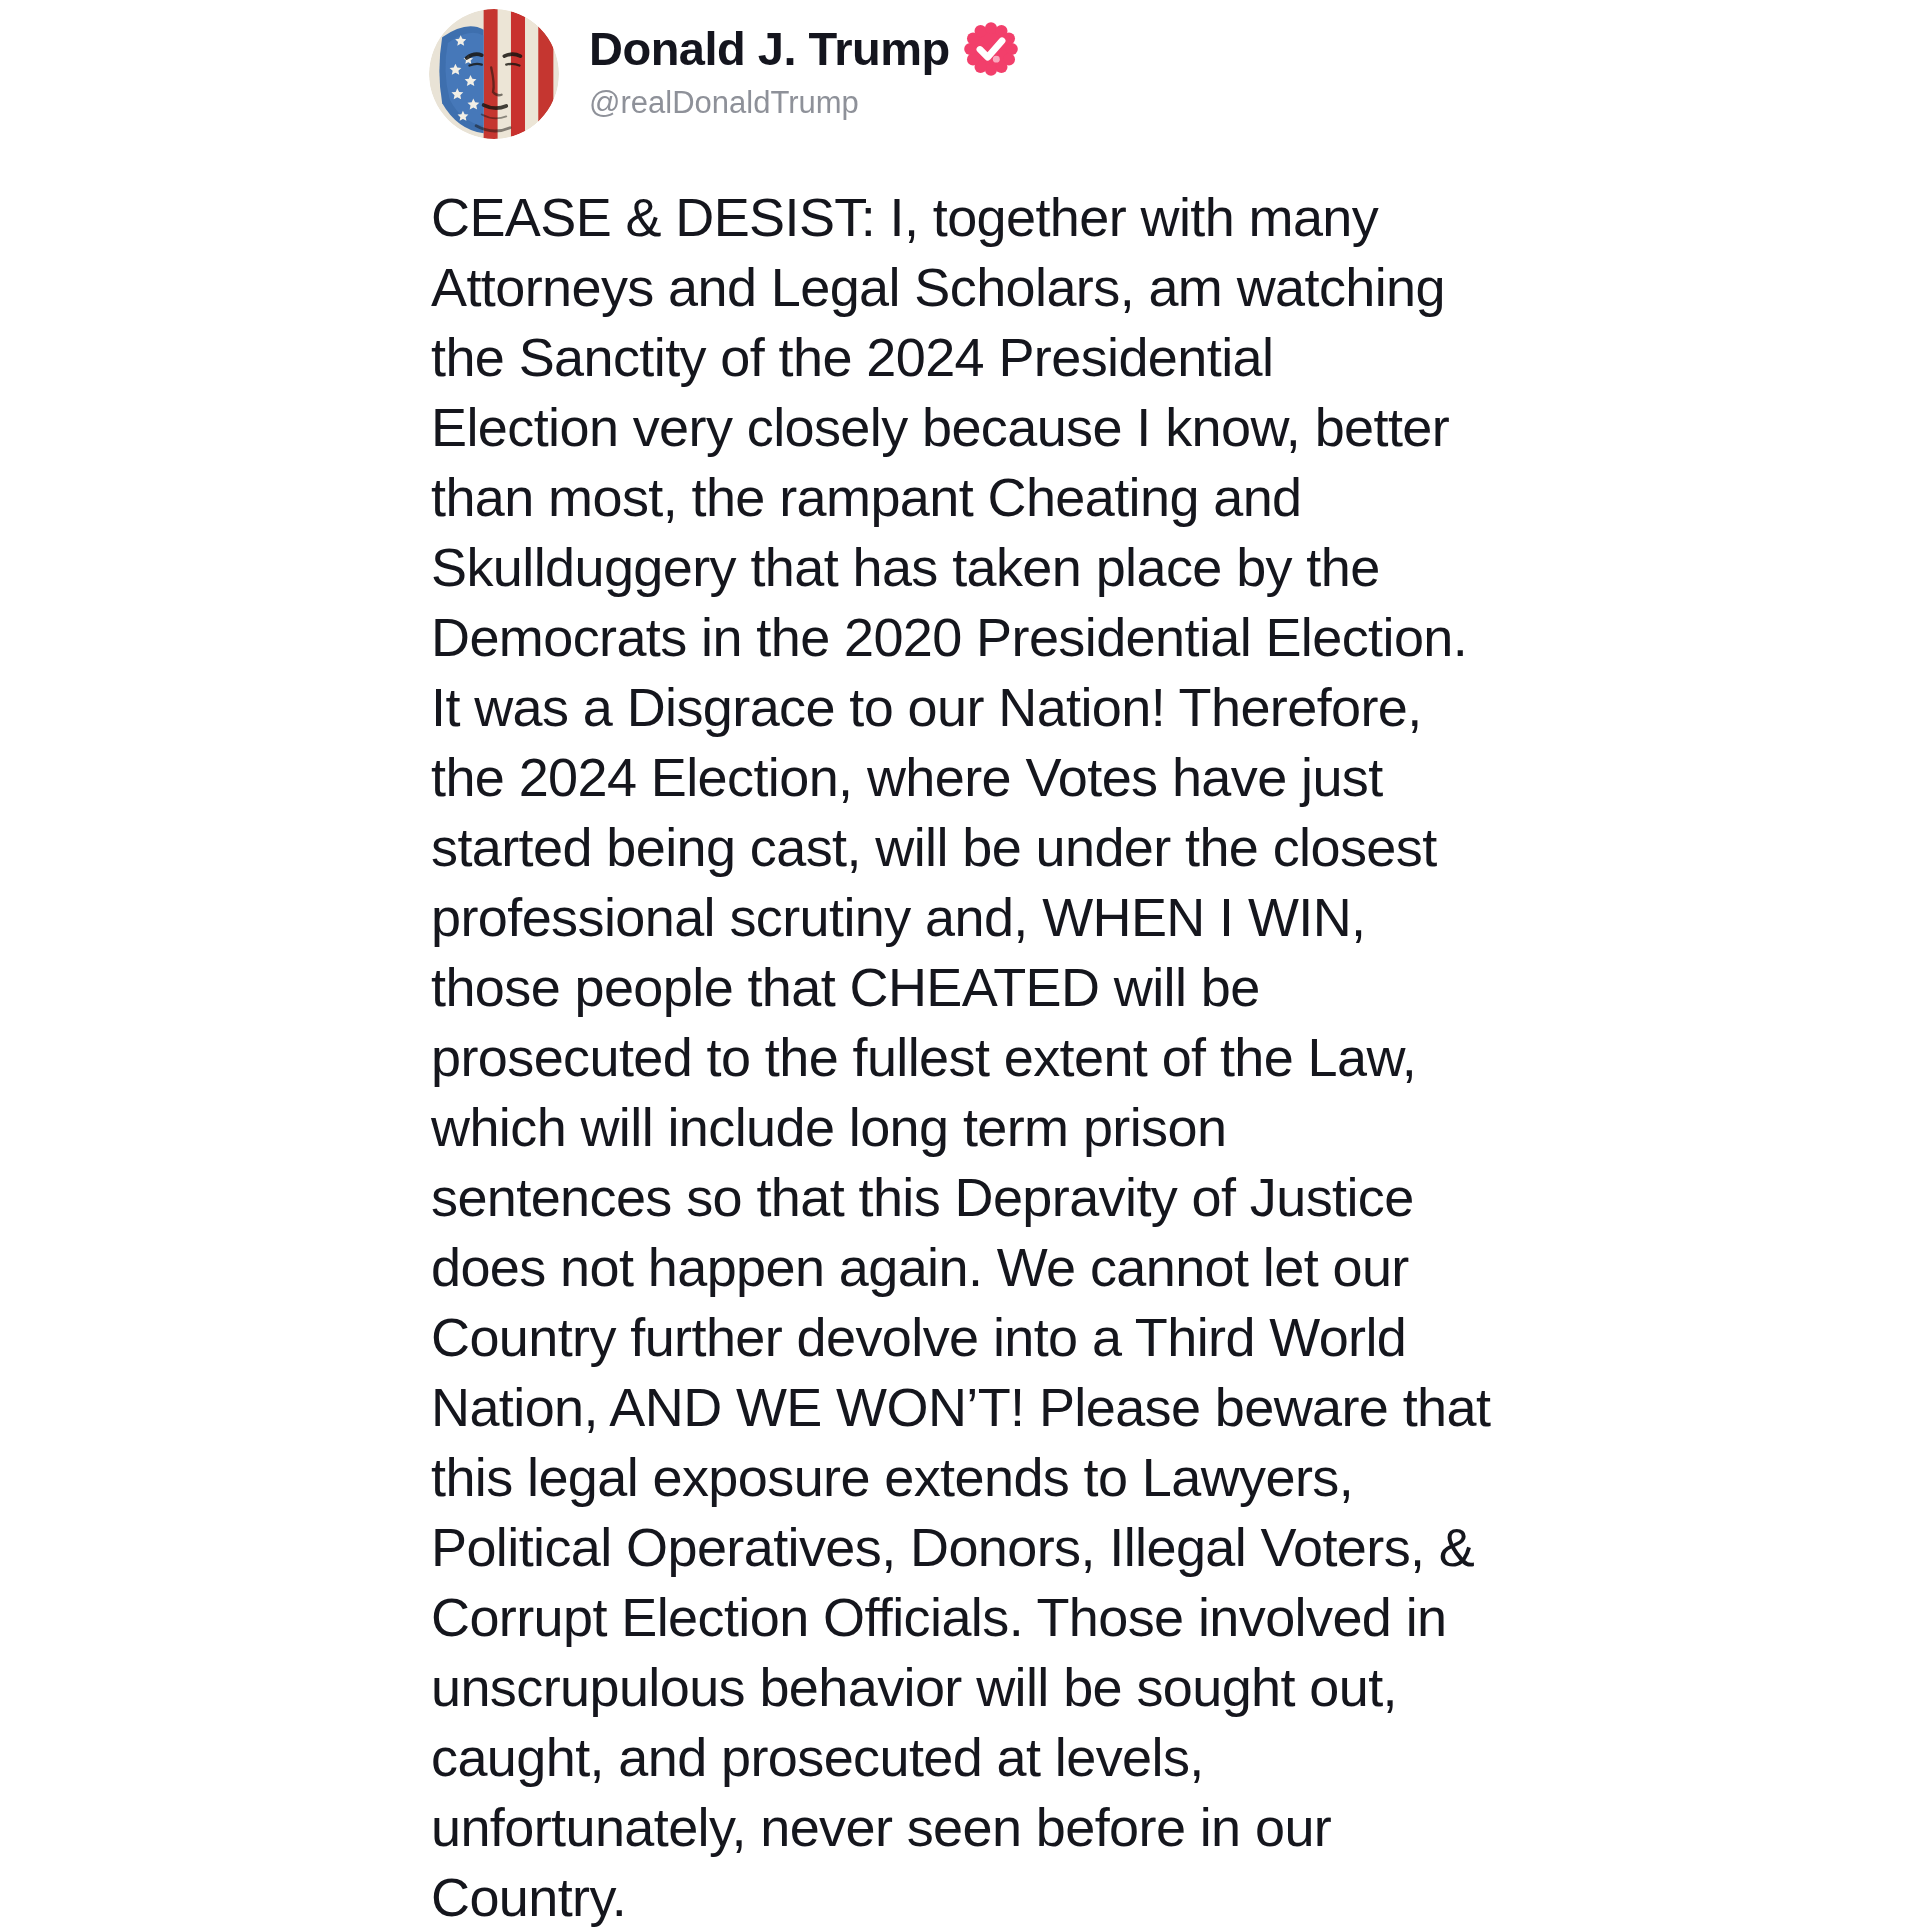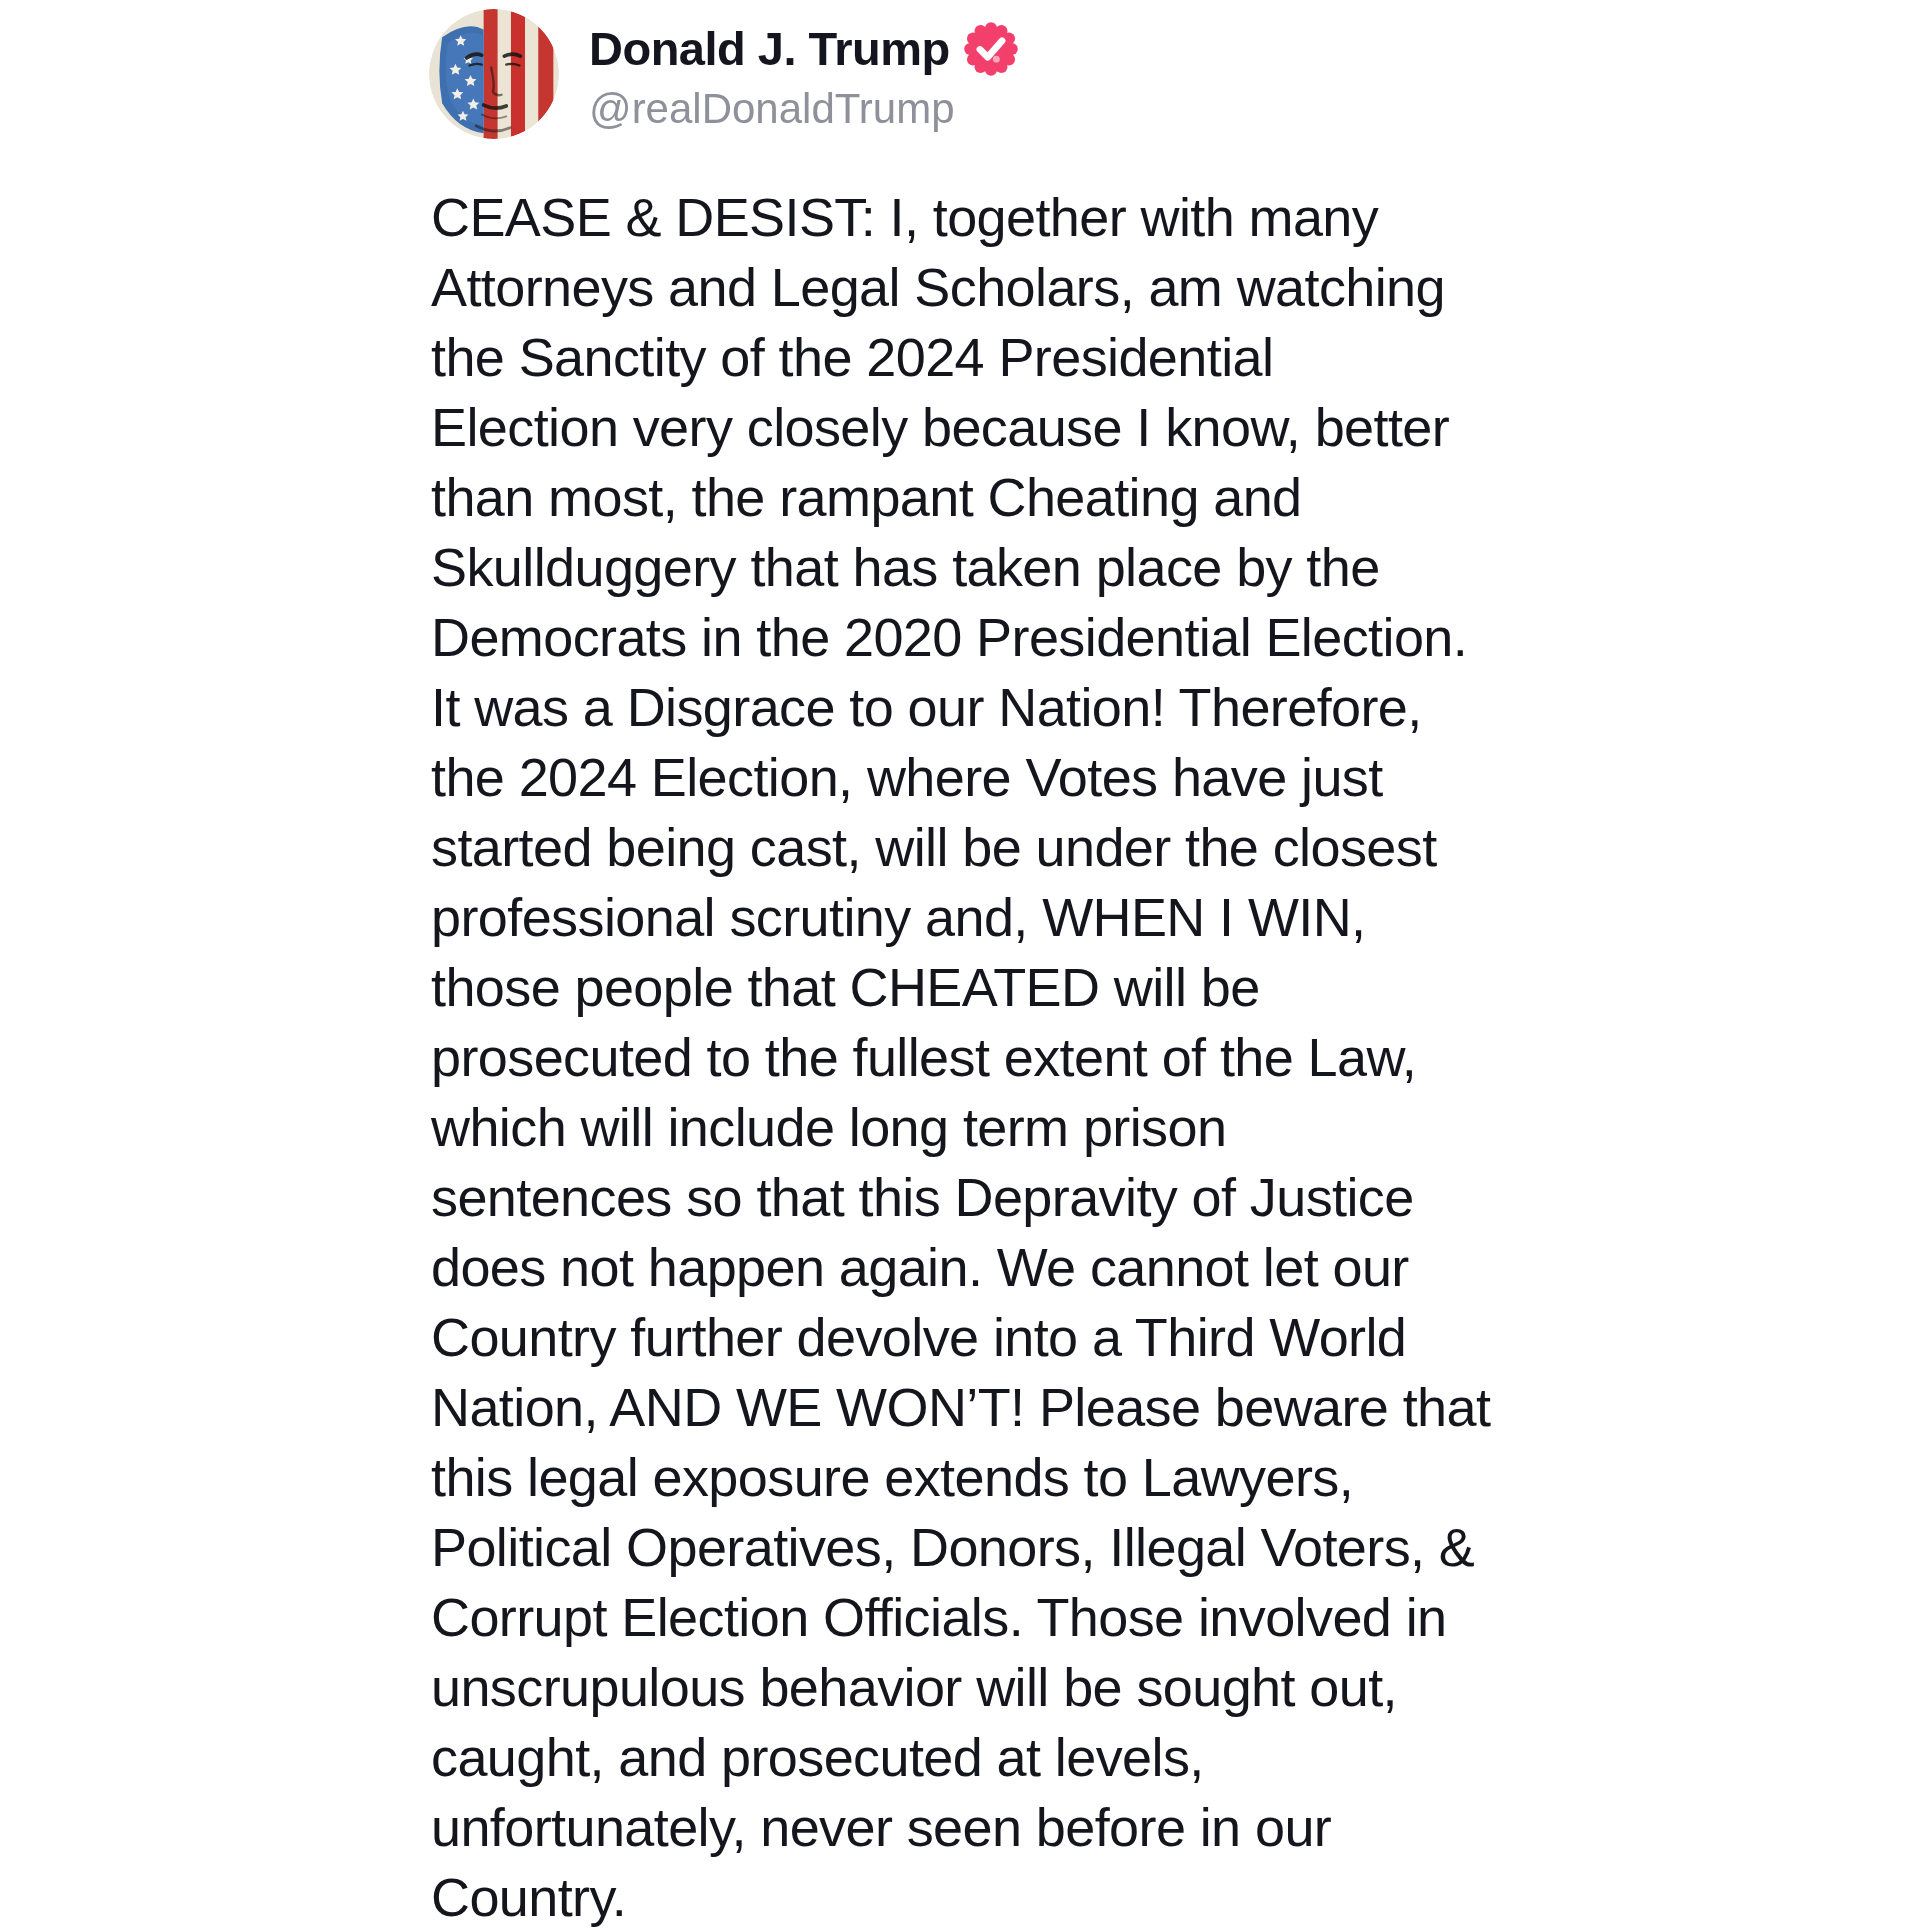--- a/index.html
+++ b/index.html
@@ -42,21 +42,21 @@
     font-size: 47px;
     font-weight: 700;
     color: #14151e;
     letter-spacing: -0.5px;
     white-space: nowrap;
   }
   .badge { width: 54px; height: 54px; }
   .badge svg { display: block; width: 54px; height: 54px; }
   .handle {
     margin-top: 8.5px;
-    font-size: 42px;
+    font-size: 31px;
     font-weight: 400;
     color: #8e9199;
     letter-spacing: 0px;
     white-space: nowrap;
   }
   .body-text {
     position: absolute;
     left: 431px;
     top: 182px;
     width: 1130px;

